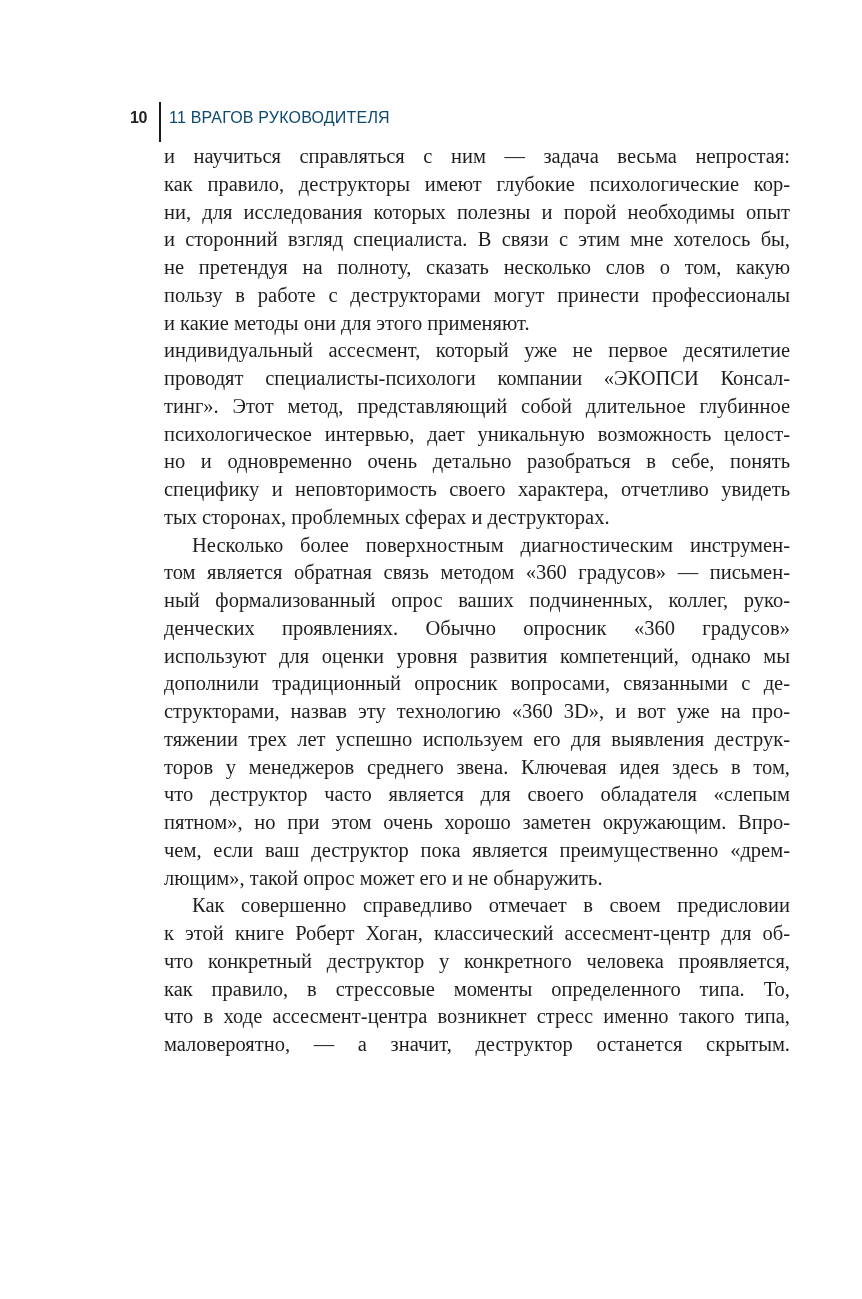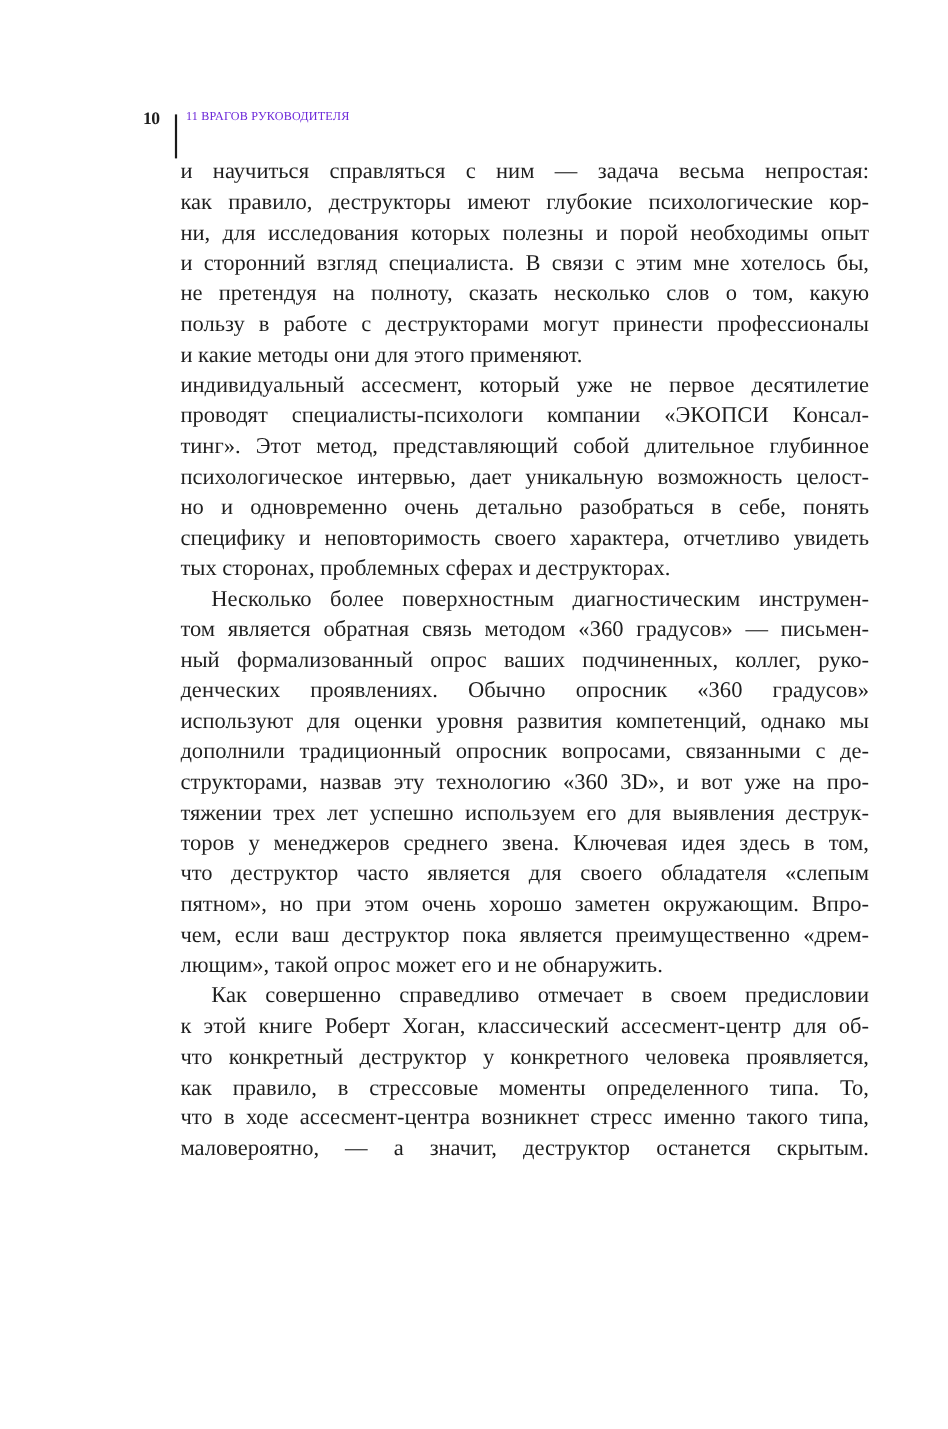--- a/index.html
+++ b/index.html
@@ -2,26 +2,26 @@
 <html><head>
   <meta charset="utf-8">
   <style>
     html, body { margin: 0; padding: 0; }
     body {
       width: 862px; height: 1299px; background: #ffffff; position: relative;
       overflow: hidden; color: #1e1e1e;
     }
     .header {
       position: absolute; left: 130px; top: 100px; height: 36px;
-      display: flex; 
-      font-family: Liberation Serif, serif;
+      display: flex; align-items: center;
+      font-family: Liberation Sans, sans-serif;
     }
     .page-num { font-weight: bold; font-size: 16px; width: 24px; text-align: left; letter-spacing: -0.5px; }
     .divider { width: 2px; height: 40px; background: #1a1a1a; margin: 0 8px 0 5px; position: relative; top: 4px; }
-    .running-title { font-size: 11px; letter-spacing: 0.2px; color: #6d28d9; }
+    .running-title { font-size: 16px; letter-spacing: 0.2px; color: #0c4a6e; }
     .text-block {
       position: absolute; left: 164px; top: 143px; width: 626px;
       font-family: "Liberation Serif", serif; font-size: 20.5px;
     }
     .line {
       height: 27.75px; line-height: 27.75px; white-space: nowrap;
       text-align: justify; text-align-last: justify; overflow: hidden;
     }
     .line.last { text-align-last: left; }
     .line.indent { padding-left: 28px; }

